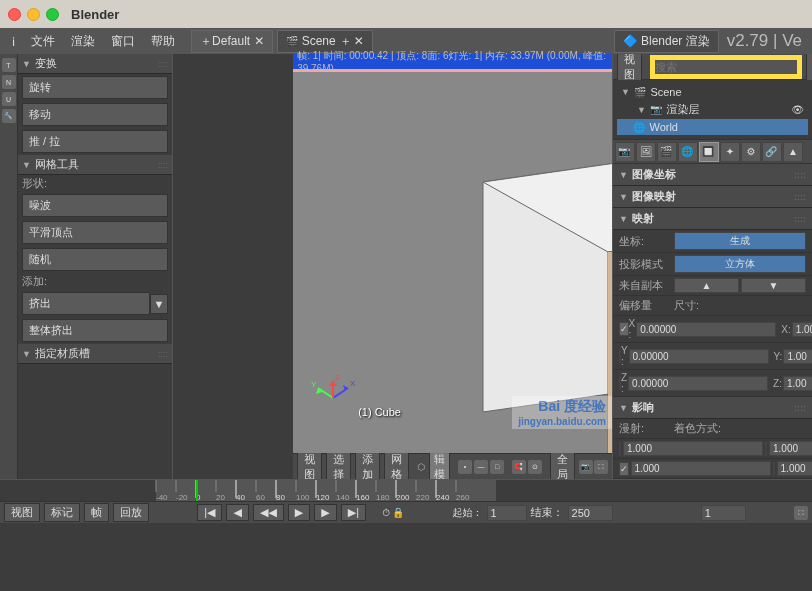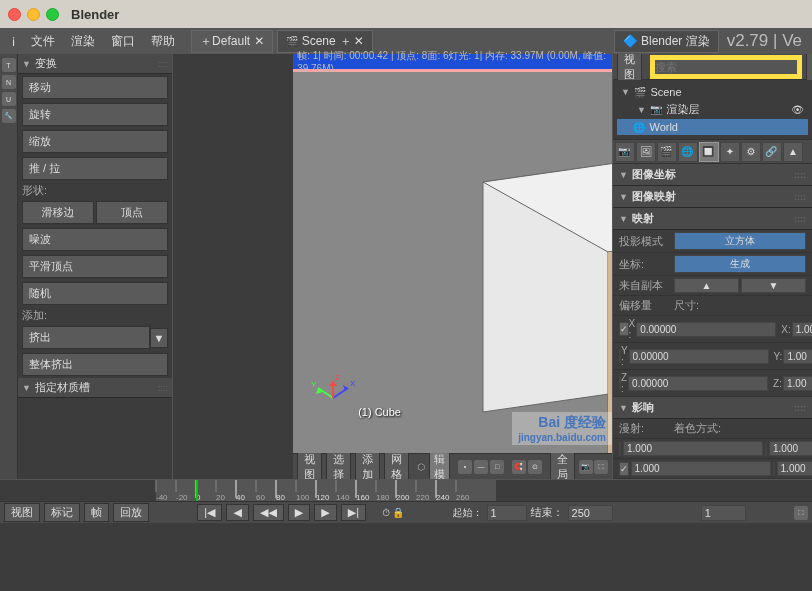--- a/index.html
+++ b/index.html
@@ -230,30 +230,30 @@
         <div class="side-icon">N</div>
         <div class="side-icon">U</div>
         <div class="side-icon">🔧</div>
       </div>
       <div id="left-sidebar">
         <div class="section-title">
           <span>变换</span>
           <span style="flex:1;"></span>
             <span style="font-size:9px;color:#666;">::::</span>
         </div>
+        <button class="sidebar-btn">旋转</button>
         <button class="sidebar-btn">移动</button>
-        <button class="sidebar-btn">旋转</button>
-        <button class="sidebar-btn">缩放</button>
         <button class="sidebar-btn">推 / 拉</button>
 
+        <div class="section-title">
+          <span>网格工具</span>
+          <span style="flex:1;"></span>
+            <span style="font-size:9px;color:#666;">::::</span>
+        </div>
         <div class="sidebar-label">形状:</div>
-        <div class="sidebar-btn-row">
-          <button class="sidebar-btn-half">滑移边</button>
-          <button class="sidebar-btn-half">顶点</button>
-        </div>
         <button class="sidebar-btn">噪波</button>
         <button class="sidebar-btn">平滑顶点</button>
         <button class="sidebar-btn">随机</button>
 
         <div class="sidebar-label">添加:</div>
         <div class="sidebar-btn-with-arrow">
           <button class="sidebar-btn-main">挤出</button>
           <button class="sidebar-btn-arrow">▼</button>
         </div>
         <button class="sidebar-btn">整体挤出</button>
@@ -317,21 +317,21 @@
             <polygon points="10,15 8,21 14,19" fill="#44ff44"></polygon>
             <text x="3" y="14" fill="#44ff44" font-size="8">Y</text>
             <line x1="25" y1="25" x2="25" y2="8" stroke="#ff4444" stroke-width="2"></line>
             <polygon points="25,8 21,13 29,13" fill="#ff4444"></polygon>
             <text x="27" y="7" fill="#ff4444" font-size="8">Z</text>
           </svg>
         </div>
 
         <div style="position:absolute;bottom:35px;left:65px;font-size:11px;color:#fff;text-shadow:1px 1px 2px #000;">(1) Cube</div>
 
-        <div style="position:absolute;bottom:8px;right:0px;font-size:14px;font-weight:bold;color:rgba(0,80,200,0.6);text-align:right;padding:2px 6px;background:rgba(255,255,255,0.3);">
+        <div style="position:absolute;bottom:24px;right:0px;font-size:14px;font-weight:bold;color:rgba(0,80,200,0.6);text-align:right;padding:2px 6px;background:rgba(255,255,255,0.3);">
           <div>Bai 度经验</div>
           <div style="font-size:10px;">jingyan.baidu.com</div>
         </div>
       </div>
 
       <div id="viewport-bottom-bar">
         <button class="vp-btn">视图</button>
         <button class="vp-btn">选择</button>
         <button class="vp-btn">添加</button>
         <button class="vp-btn">网格</button>
@@ -410,27 +410,27 @@
             <span style="font-size:9px;color:#666;">::::</span>
         </div>
 
         <div class="prop-section-header">
           <span>映射</span>
           <span style="flex:1;"></span>
             <span style="font-size:9px;color:#666;">::::</span>
         </div>
 
         <div class="prop-row">
+          <span class="prop-label">坐标:</span>
+          <button class="prop-field prop-field-blue" style="cursor:pointer;text-align:center;">生成</button>
+        </div>
+
+        <div class="prop-row">
           <span class="prop-label">投影模式</span>
           <button class="prop-field prop-field-blue" style="cursor:pointer;text-align:center;">立方体</button>
-        </div>
-
-        <div class="prop-row">
-          <span class="prop-label">坐标:</span>
-          <button class="prop-field prop-field-blue" style="cursor:pointer;text-align:center;">生成</button>
         </div>
 
         <div class="prop-row">
           <span class="prop-label">来自副本</span>
           <div class="prop-btn-group">
             <button class="prop-small-btn">▲</button>
             <button class="prop-small-btn">▼</button>
           </div>
         </div>
 

